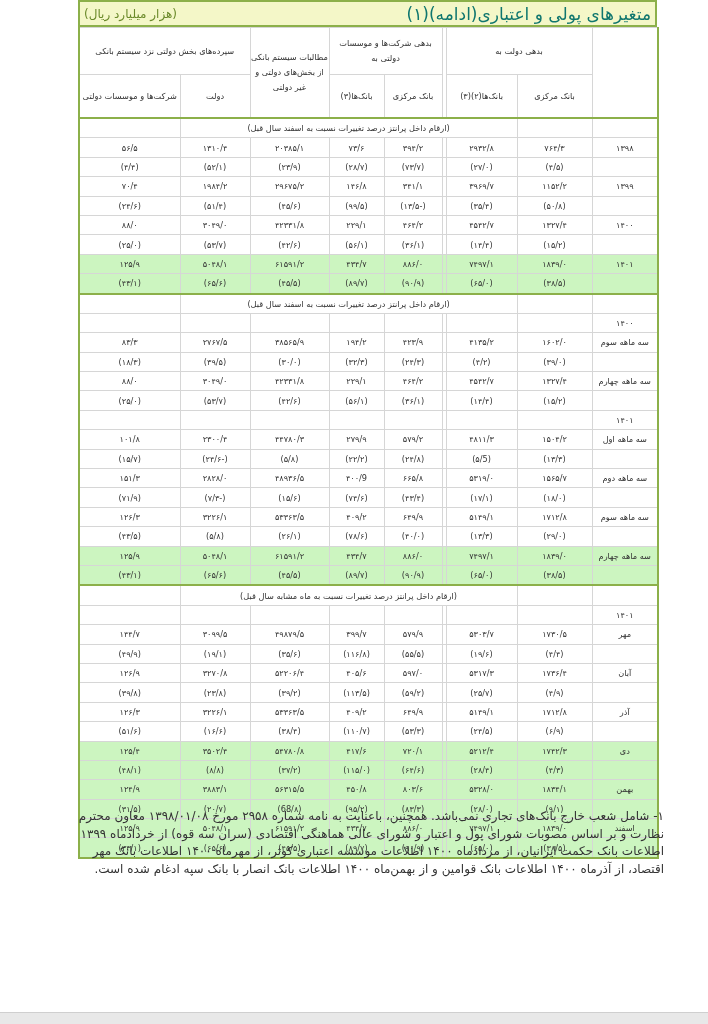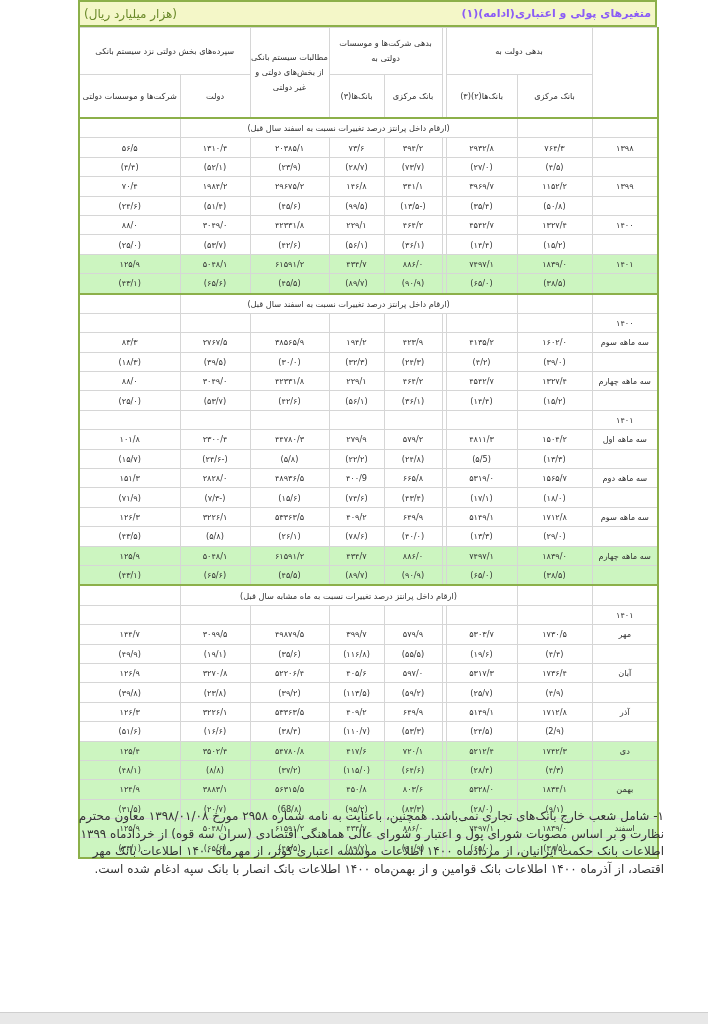--- a/index.html
+++ b/index.html
@@ -5,21 +5,21 @@
   html, body { margin:0; padding:0; }
   body {
     width:708px; height:1024px; background:#ffffff; position:relative; overflow:hidden;
     font-family:"DejaVu Sans", sans-serif; color:#333;
   }
   .page { position:absolute; left:78px; top:0; width:579px; }
   .title-bar {
     direction:rtl; height:27px; background:#f4f7c8; border:2px solid #8cb04a;
     display:flex; align-items:center; justify-content:space-between; padding:0 4px; box-sizing:border-box;
   }
-  .title { font-weight:bold; font-size:11px; color:#8b5cf6; }
+  .title { font-weight:normal; font-size:17px; color:#0f766e; }
   .unit { font-size:12px; color:#6b8a2a; }
   table.main {
     direction:rtl; width:579px; border-collapse:collapse; table-layout:fixed;
     border-left:2px solid #8cb04a; border-right:2px solid #8cb04a; border-bottom:2px solid #8cb04a;
   }
   table.main td, table.main th {
     border:1px solid #d6d6d6; font-size:8.2px; text-align:center; padding:0; height:18.4px;
     font-weight:normal; color:#333; overflow:hidden; white-space:nowrap;
   }
   table.main th { color:#333; line-height:15px; white-space:normal; }
@@ -399,21 +399,21 @@
           <td>۵۱۴۹/۱</td>
           <td class="gapcol"></td>
           <td>۶۴۹/۹</td>
           <td>۴۰۹/۲</td>
           <td>۵۳۳۶۳/۵</td>
           <td>۳۲۲۶/۱</td>
           <td>۱۲۶/۳</td>
         </tr>
         <tr class="">
           <td></td>
-          <td>(2/۹)</td>
+          <td>(۶/۹)</td>
           <td>(۲۴/۵)</td>
           <td class="gapcol"></td>
           <td>(۵۳/۳)</td>
           <td>(۱۱۰/۷)</td>
           <td>(۳۸/۴)</td>
           <td>(۱۶/۶)</td>
           <td>(۵۱/۶)</td>
         </tr>
         <tr class="hl">
           <td class="label">دی</td>

